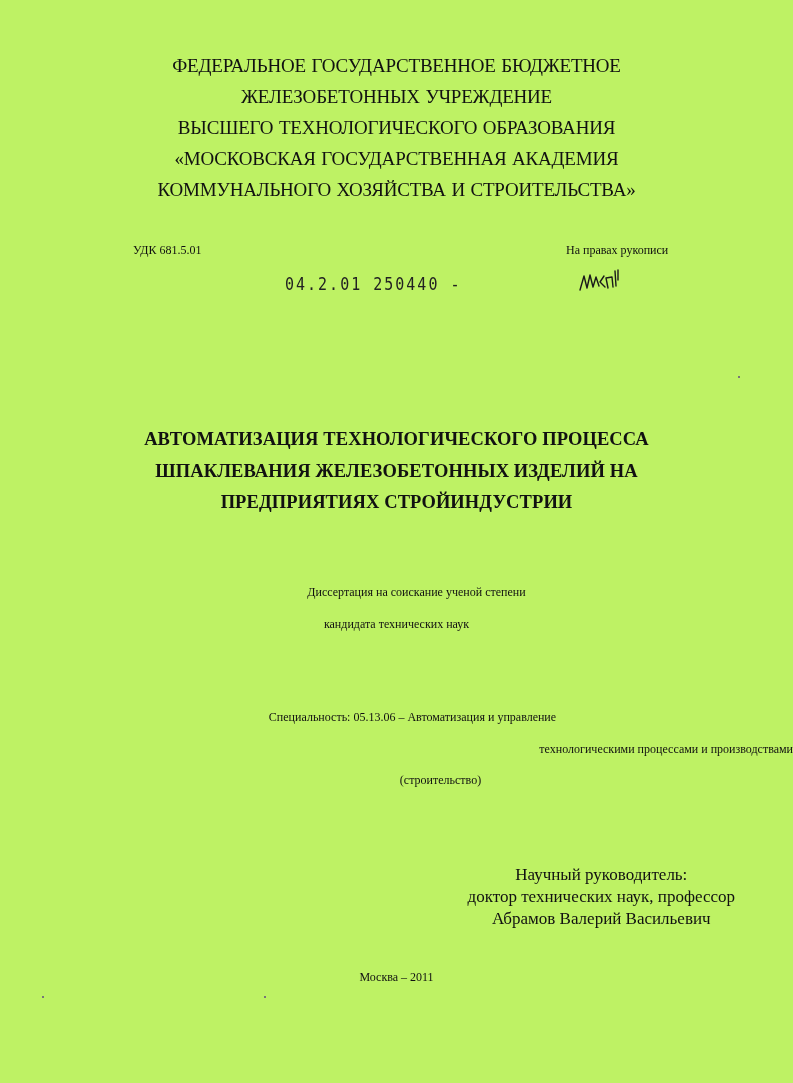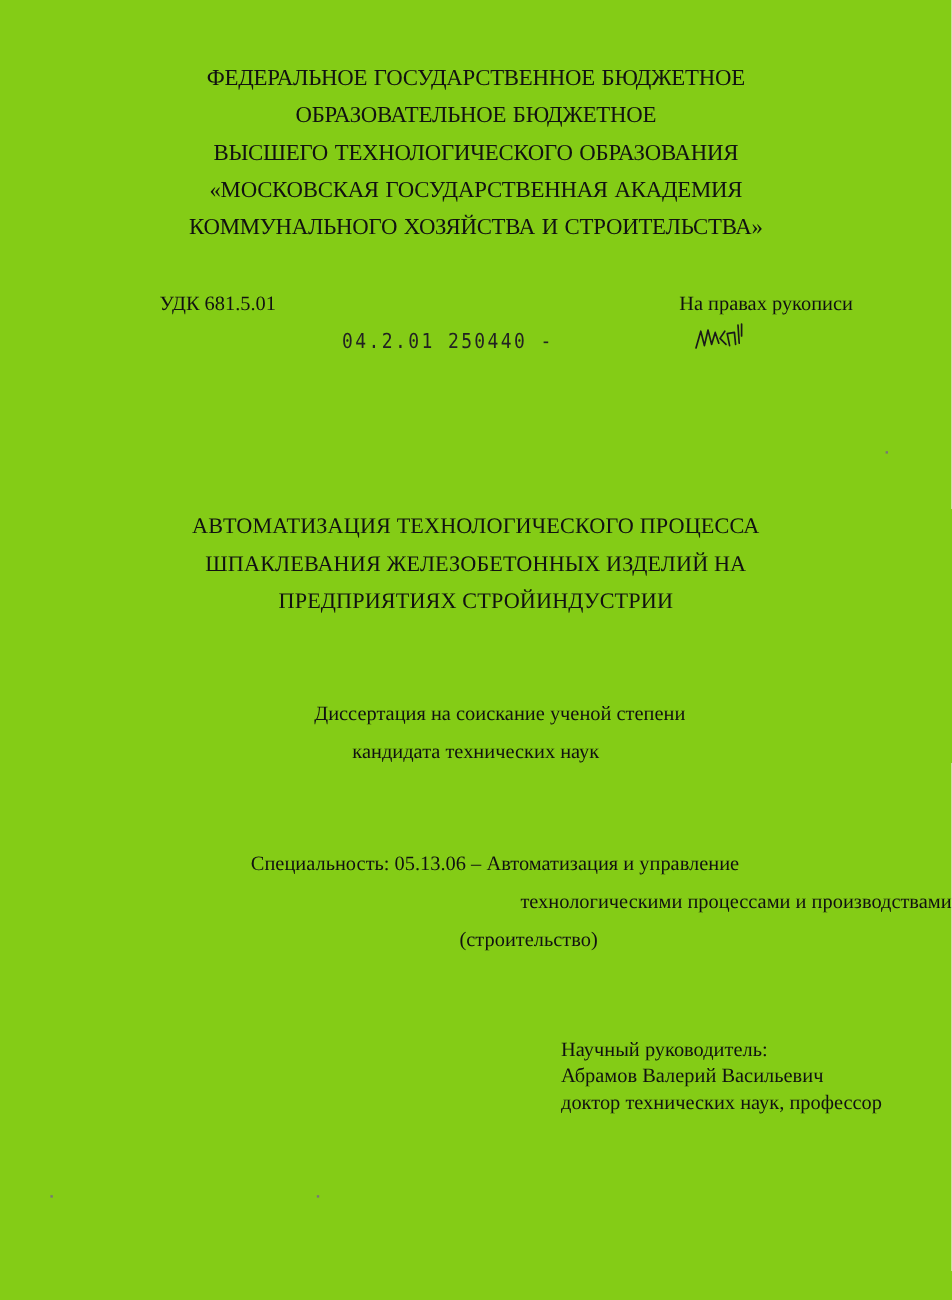--- a/index.html
+++ b/index.html
@@ -13,21 +13,21 @@
       position: relative;
       overflow: hidden;
       font-family: "Liberation Serif", serif;
       color: #111111;
     }
     .page {
       position: absolute;
       left: 0; top: 0;
       width: 793px;
       height: 1083px;
-      background: #84cc16;
+      background: #bef264;
     }
     .line {
       position: absolute;
       left: 0;
       width: 793px;
       text-align: center;
       white-space: nowrap;
     }
     .inst {
       font-size: 19px;
@@ -35,42 +35,42 @@
       word-spacing: 1px;
     }
     .author {
       font-size: 18.5px;
       font-weight: bold;
       word-spacing: 10px;
       letter-spacing: 0.1px;
     }
     .title {
       font-size: 18.5px;
-      font-weight: normal;
+      font-weight: bold;
       letter-spacing: 0.1px;
     }
     .body-text {
-      font-size: 17px;
+      font-size: 12px;
     }
     .abs {
       position: absolute;
       white-space: nowrap;
     }
     .stamp {
       font-family: "DejaVu Sans Mono", monospace;
       font-size: 15px;
       letter-spacing: 2px;
       color: #222;
       transform: scaleY(1.15);
       transform-origin: left top;
     }
     .supervisor {
       position: absolute;
       right: 58px;
-      text-align: left;
+      text-align: center;
       font-size: 17px;
       line-height: 22px;
     }
     .signature {
       position: absolute;
       left: 578px;
       top: 268px;
       width: 44px;
       height: 26px;
     }
@@ -81,21 +81,21 @@
       background: #777;
     }
   </style>
 </head>
 <body>
 
 <div class="page">
 
   <div>
     <div class="line inst" style="top:55px;">ФЕДЕРАЛЬНОЕ ГОСУДАРСТВЕННОЕ БЮДЖЕТНОЕ</div>
-    <div class="line inst" style="top:86px;">ОБРАЗОВАТЕЛЬНОЕ БЮДЖЕТНОЕ</div>
+    <div class="line inst" style="top:86px;">ЖЕЛЕЗОБЕТОННЫХ УЧРЕЖДЕНИЕ</div>
     <div class="line inst" style="top:117px;">ВЫСШЕГО ТЕХНОЛОГИЧЕСКОГО ОБРАЗОВАНИЯ</div>
     <div class="line inst" style="top:148px;">«МОСКОВСКАЯ ГОСУДАРСТВЕННАЯ АКАДЕМИЯ</div>
     <div class="line inst" style="top:179px;">КОММУНАЛЬНОГО ХОЗЯЙСТВА  И СТРОИТЕЛЬСТВА»</div>
   </div>
 
   <div class="abs body-text" style="left:133px; top:243px;">УДК 681.5.01</div>
   <div class="abs body-text" style="left:530px; top:243px;margin-left:36px;">На правах рукописи</div>
 
   <div class="abs stamp" style="left:285px; top:274px;">04.2.01 250440 -</div>
 
@@ -116,21 +116,22 @@
   </div>
 
   <div>
     <div class="line body-text" style="top:710px;margin-left:16px;">Специальность: 05.13.06 – Автоматизация и управление</div>
     <div class="line body-text" style="top:742px;text-align:right;">технологическими процессами и производствами</div>
     <div class="line body-text" style="top:773px;padding-left:44px;">(строительство)</div>
   </div>
 
   <div class="supervisor" style="top:864px;">
     <div>Научный руководитель:</div>
+    <div>доктор технических наук, профессор</div>
     <div>Абрамов Валерий Васильевич</div>
-    <div>доктор технических наук, профессор</div>
   </div>
 
+  <div class="line body-text" style="top:970px;">Москва – 2011</div>
 
   <div class="speck" style="left:738px; top:376px;"></div>
   <div class="speck" style="left:42px; top:996px;"></div>
   <div class="speck" style="left:264px; top:996px;"></div>
 </div>
 
 </body></html>

